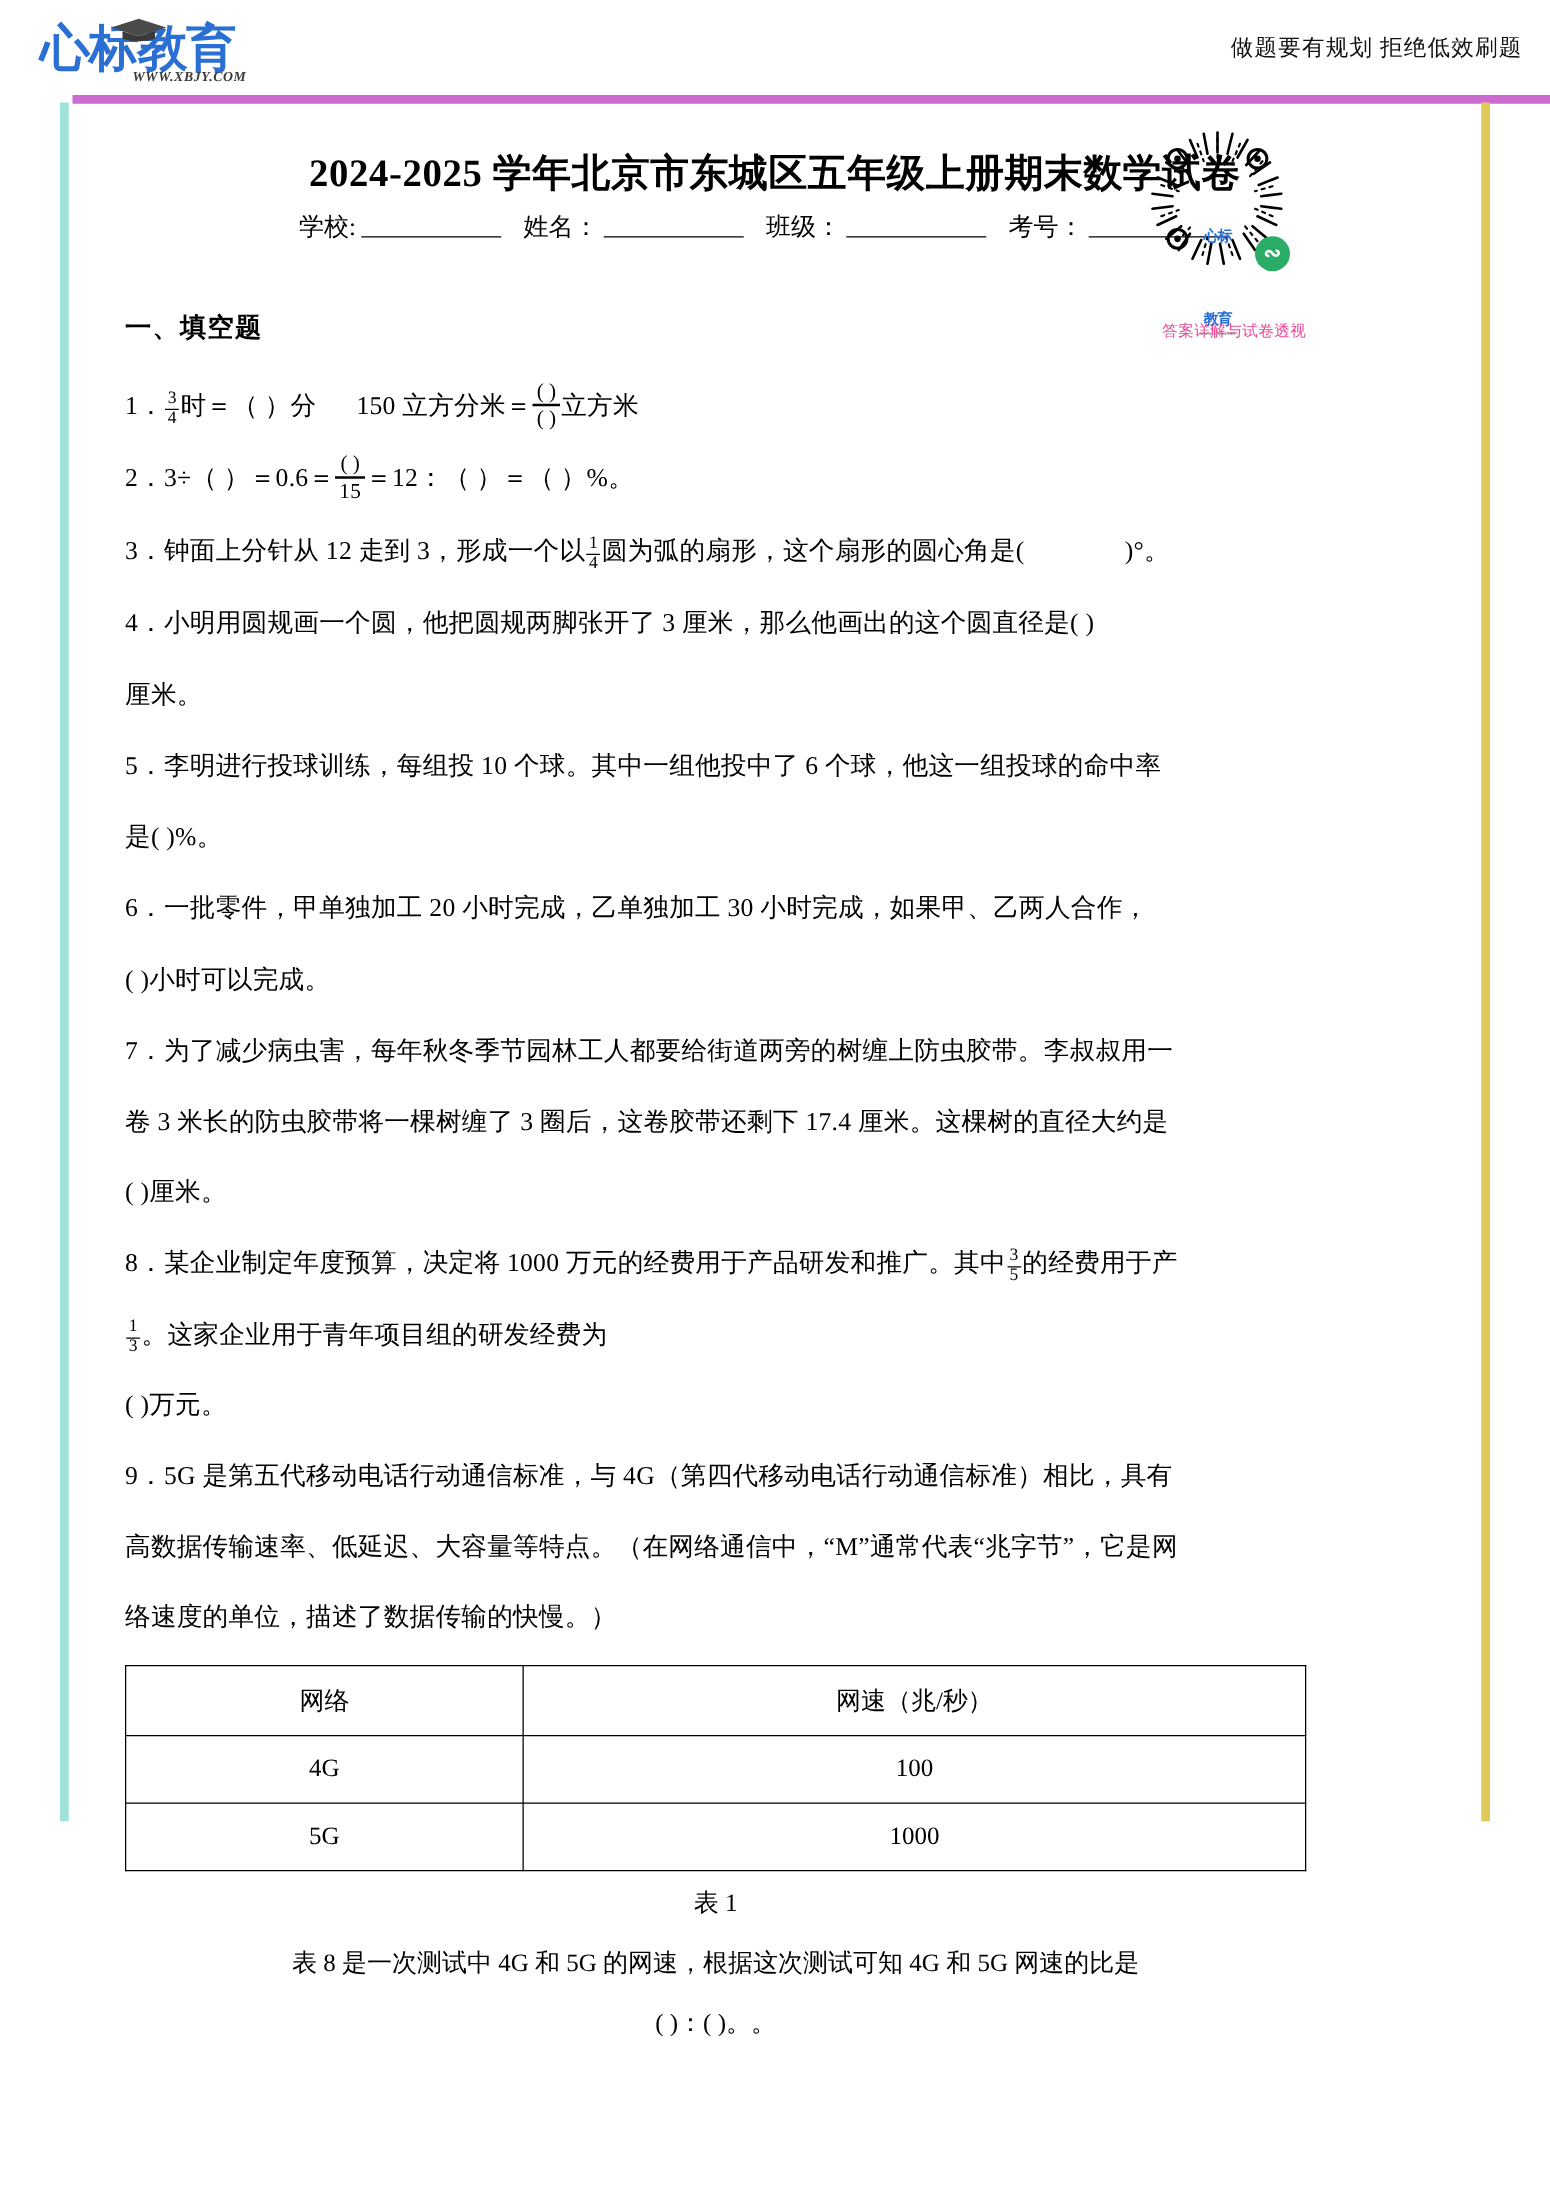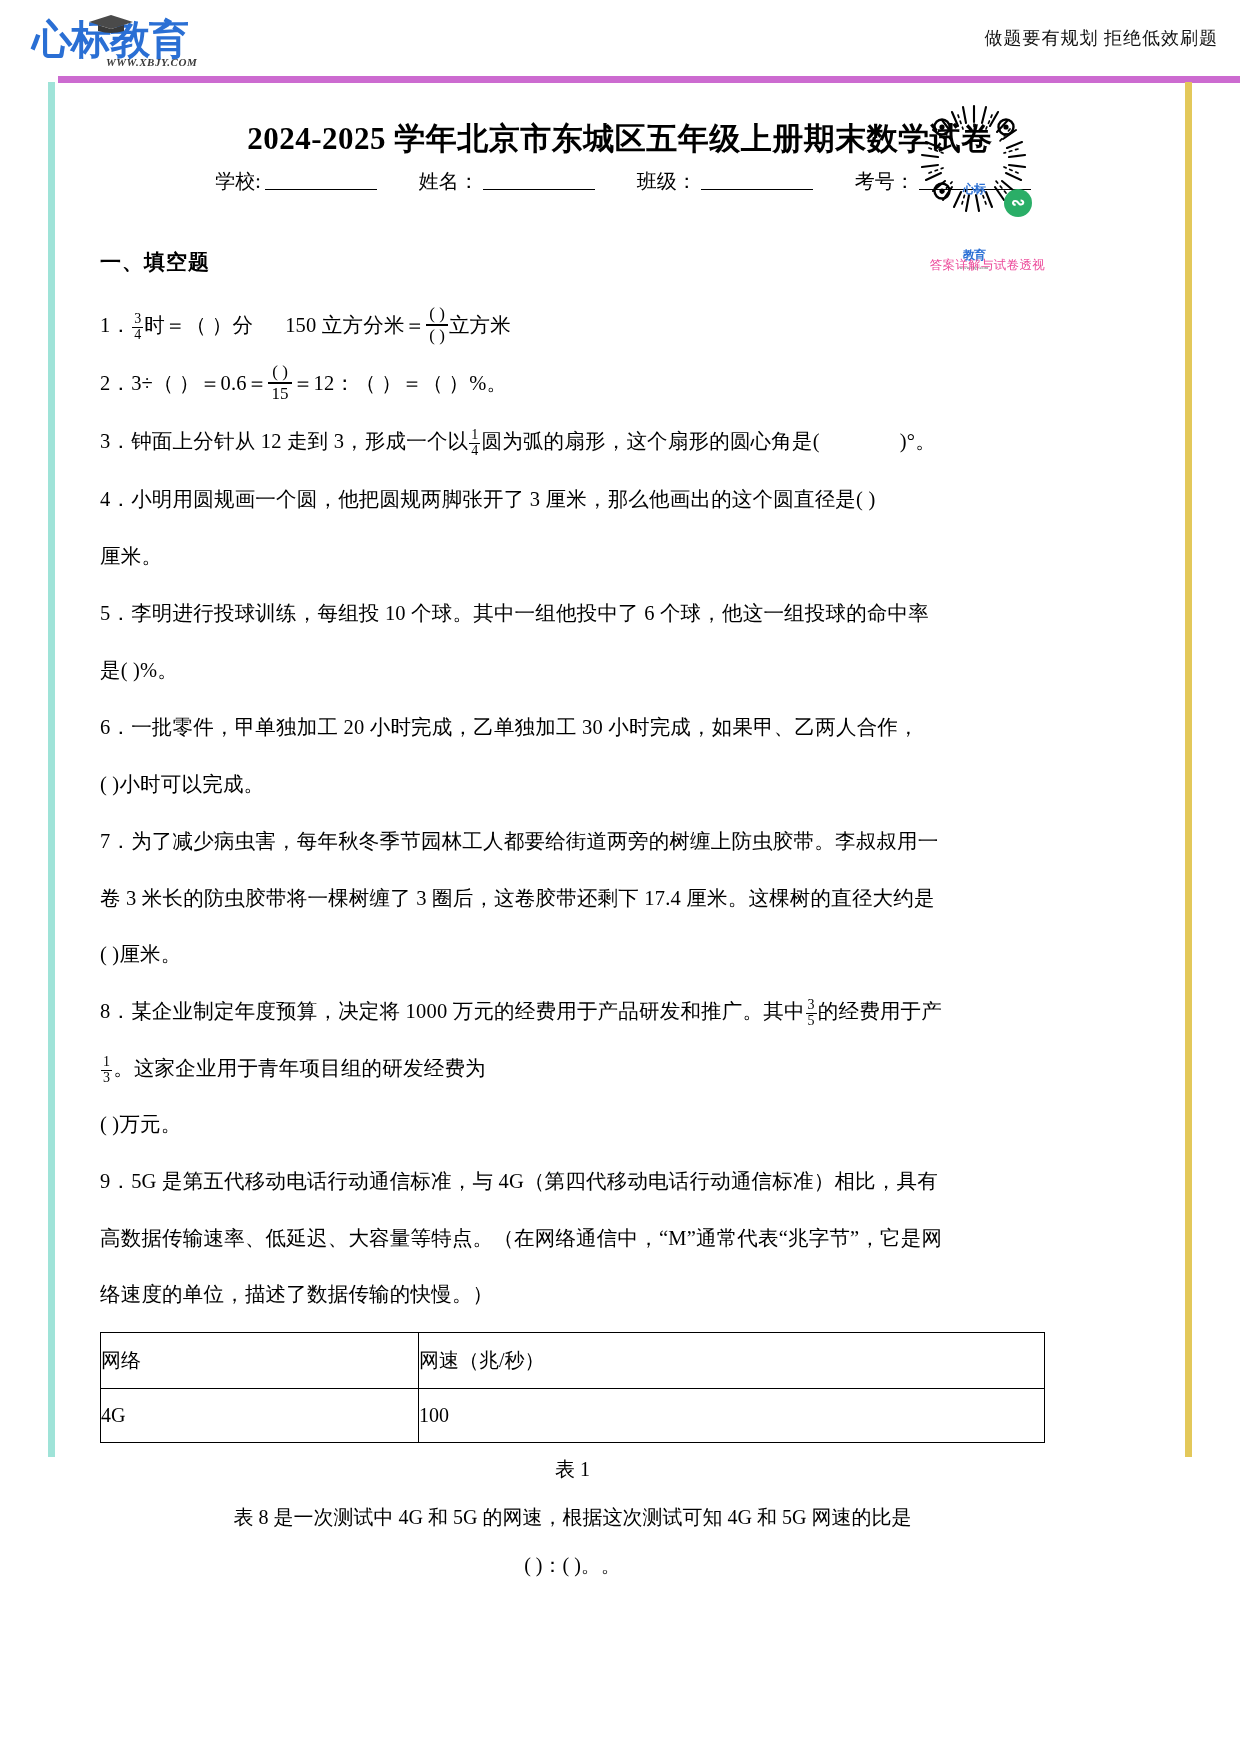--- a/index.html
+++ b/index.html
@@ -63,21 +63,21 @@
     color: #000;
   }
   .info-line {
     position: absolute; left: 0; top: 168px; width: 1240px;
     text-align: center; font-size: 20px; color: #000;
   }
   .info-line .blank {
     display: inline-block; border-bottom: 1.6px solid #000;
     width: 112px; height: 20px; vertical-align: -2px; margin: 0 4px;
   }
-  .info-line .seg { margin-right: 14px; margin-left: 24px; }
+  .info-line .seg { margin-right: 14px; }
 
   
   .qr {
     position: absolute; left: 918px; top: 103px;
     width: 112px; height: 112px;
   }
   .qr svg { display: block; }
   .qr-center-logo {
     position: absolute; left: 28px; top: 30px; width: 56px; height: 48px;
     text-align: center;
@@ -137,21 +137,21 @@
     display: block; padding: 0 3px; border-top: 2px solid #000; white-space: nowrap;
   }
   .pblank { letter-spacing: 0; }
 
   
   .net-table {
     border-collapse: collapse; margin-top: 16px; width: 945px;
     font-size: 20px;
   }
   .net-table td {
-    border: 1.6px solid #000; text-align: left; padding: 14px 0;
+    border: 1.6px solid #000; text-align: center; padding: 14px 0;
     height: 54px;
   }
   .net-table td.col1 { width: 318px; }
   .caption {
     font-size: 20px; line-height: 44px; margin-top: 4px; text-align: center;
   }
 
   
   .footer {
     position: absolute; left: 0; top: 1482px; width: 1240px; height: 120px;
@@ -325,20 +325,24 @@
     <table class="net-table">
       <tbody>
         <tr>
           <td class="col1">网络</td>
           <td>网速（兆/秒）</td>
         </tr>
         <tr>
           <td class="col1">4G</td>
           <td>100</td>
         </tr>
+        <tr>
+          <td class="col1">5G</td>
+          <td>1000</td>
+        </tr>
       </tbody>
     </table>
 
     <div class="caption">表 1</div>
     <div class="caption">表 8 是一次测试中 4G 和 5G 的网速，根据这次测试可知 4G 和 5G 网速的比是</div>
     <div class="caption">(            )：(            )。。</div>
 
   </div>
 
   <div class="footer">

